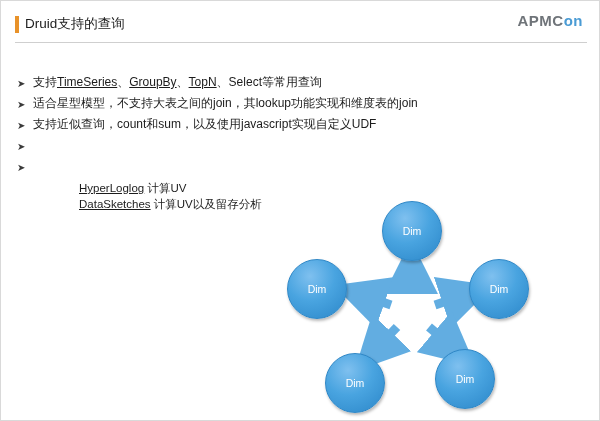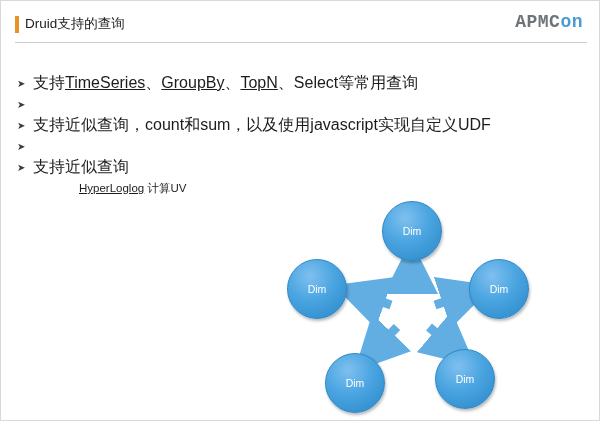--- a/index.html
+++ b/index.html
@@ -53,25 +53,25 @@
     left: 14px;
     top: 41px;
     width: 572px;
     height: 1px;
     background: #cfcfcf;
   }
   #logo {
     position: absolute;
     right: 16px;
     top: 11px;
-    font-size: 18px;
+    font-size: 15px;
     font-weight: bold;
     letter-spacing: 0.5px;
     color: #6f7479;
-    font-family: Liberation Mono, monospace;
+    font-family: Liberation Sans, sans-serif;
   }
   #logo .accent {
     color: #4a9bd4;
   }
   
   #bullets {
     position: absolute;
     left: 16px;
     top: 74px;
     width: 520px;
@@ -83,21 +83,21 @@
   }
   .bullet-mark {
     width: 16px;
     flex: 0 0 16px;
     font-size: 10px;
     color: #3a3a3a;
     line-height: 15px;
     padding-top: 1px;
   }
   .bullet-text {
-    font-size: 16px;
+    font-size: 12px;
     line-height: 15px;
     color: #1c1c1c;
     font-family: "Liberation Sans", sans-serif;
     white-space: nowrap;
   }
   .u {
     text-decoration: underline;
   }
   .sub-line {
     margin-left: 16px;
@@ -166,37 +166,38 @@
 
   <div id="bullets">
 
     <div class="bullet-row">
       <div class="bullet-mark">➤</div>
       <div class="bullet-text">支持<span class="u">TimeSeries</span>、<span class="u">GroupBy</span>、<span class="u">TopN</span>、Select等常用查询</div>
     </div>
 
     <div class="bullet-row">
       <div class="bullet-mark">➤</div>
+      <div class="bullet-text">适合星型模型，不支持大表之间的join，其lookup功能实现和维度表的join</div>
     </div>
 
     <div class="bullet-row">
       <div class="bullet-mark">➤</div>
       <div class="bullet-text">支持近似查询，count和sum，以及使用javascript实现自定义UDF</div>
     </div>
 
     <div class="bullet-row">
       <div class="bullet-mark">➤</div>
     </div>
 
     <div class="bullet-row">
       <div class="bullet-mark">➤</div>
-      <div class="bullet-text">支持近似查询</div>
     </div>
 
     <div class="sub-line"><span class="term">HyperLoglog</span><span> 计算UV</span></div>
+    <div class="sub-line"><span class="term">DataSketches</span><span> 计算UV以及留存分析</span></div>
 
   </div>
 
   <div id="diagram">
     <svg id="arrows" viewBox="0 0 320 220">
       <defs>
         <marker id="ah" markerWidth="6" markerHeight="6" refX="3" refY="3" orient="auto">
           <path d="M0,0 L6,3 L0,6 z" fill="#5aa9e0"></path>
         </marker>
       </defs>

